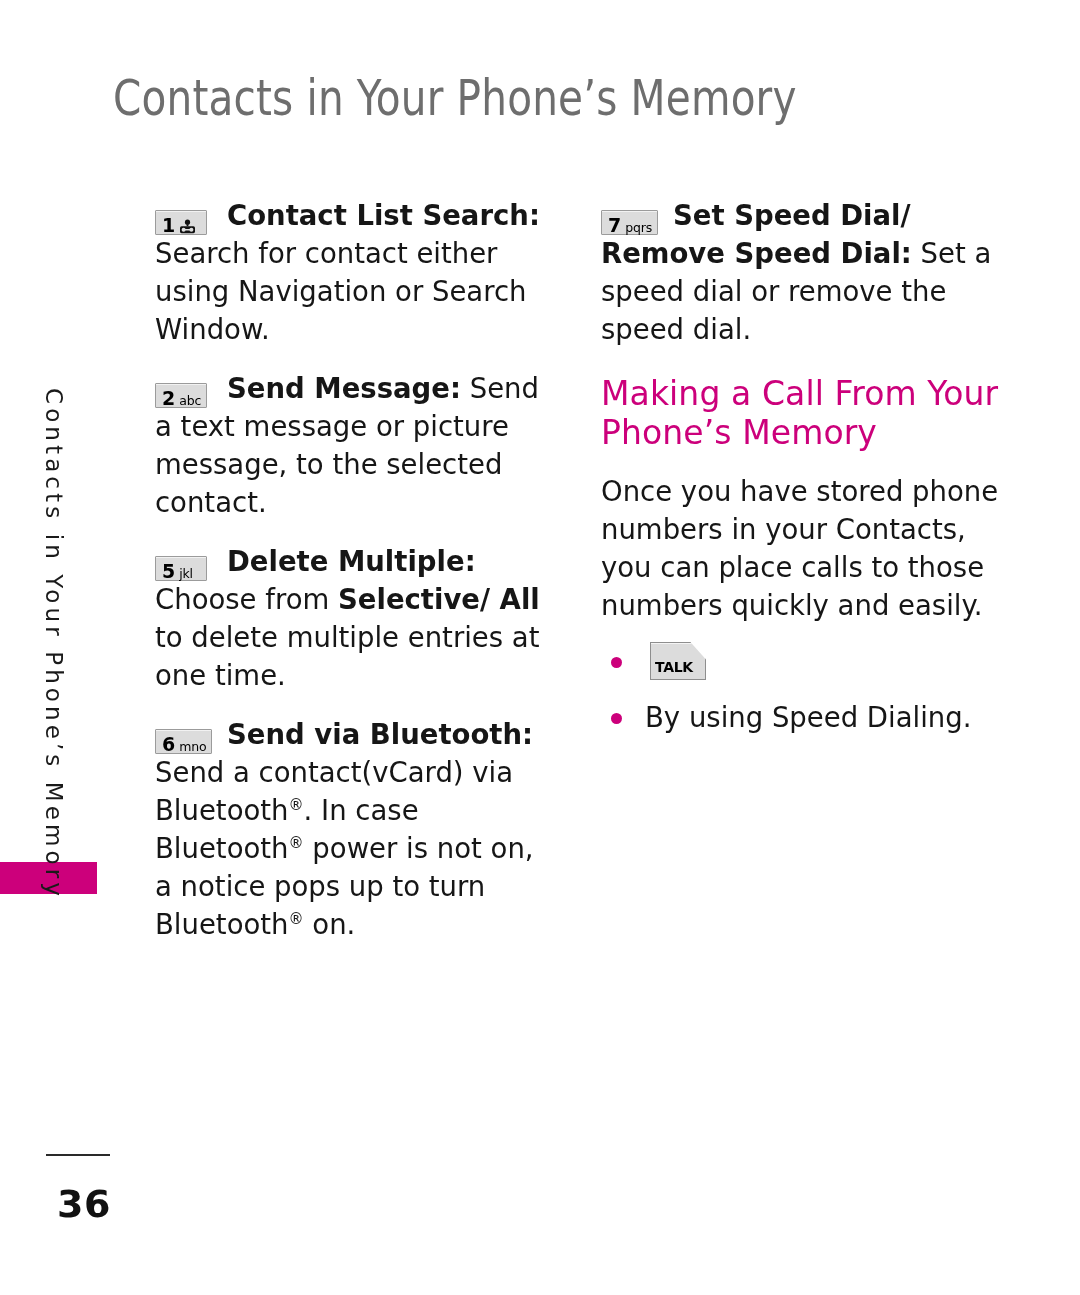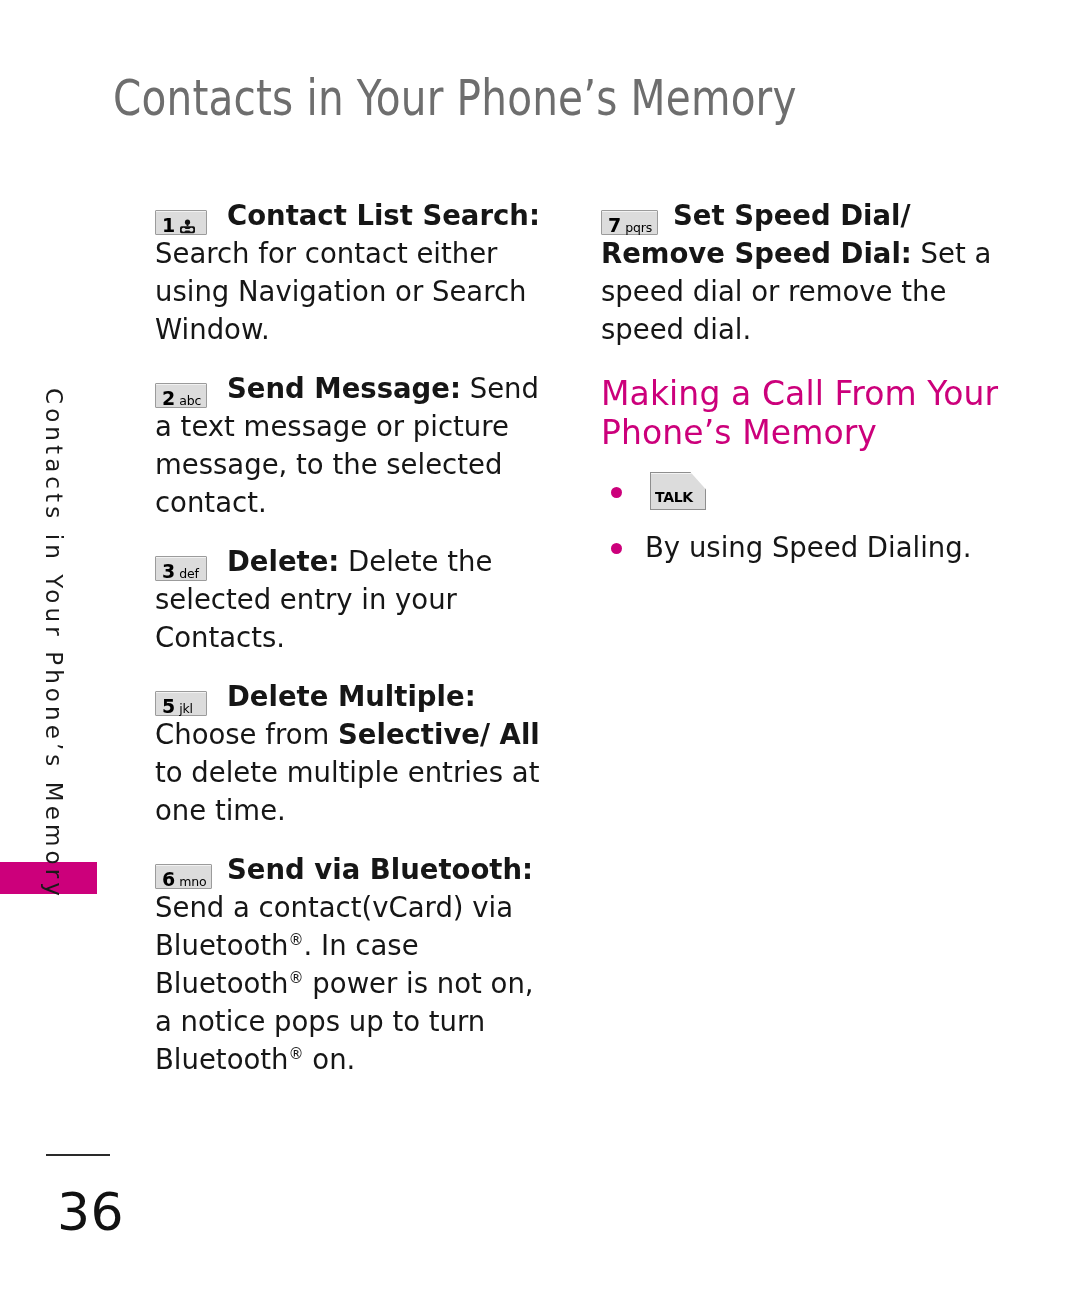--- a/index.html
+++ b/index.html
@@ -213,23 +213,23 @@
     left: 46px;
     top: 1154px;
     width: 64px;
     height: 2px;
     background: #2a2a2a;
   }
   #page-number {
     position: absolute;
     left: 57px;
     top: 1182px;
-    font-size: 52px;
+    font-size: 38px;
     color: #111;
-    font-weight: 400;
+    font-weight: 700;
     letter-spacing: 0.5px;
   }
 
   sup.reg { font-size: 0.55em; vertical-align: super; line-height: 0; }
 </style>
 </head>
 <body>
 
 <div id="page">
 
@@ -255,25 +255,20 @@
                 </svg></span></span>
         </span><b>Contact List Search</b><b>:</b><span> Search for contact either using Navigation or Search Window.</span>
       </div>
 
       <div class="entry">
         <span class="keywrap">
           <span class="key"><span class="digit">2</span><span class="letters">abc</span></span>
         </span><b>Send Message</b><b>:</b><span> Send a text message or picture message, to the selected contact.</span>
       </div>
 
-      <div class="entry">
-        <span class="keywrap">
-          <span class="key"><span class="digit">3</span><span class="letters">def</span></span>
-        </span><b>Delete</b><b>:</b><span> Delete the selected entry in your Contacts.</span>
-      </div>
 
 
       <div class="entry">
         <span class="keywrap">
           <span class="key"><span class="digit">5</span><span class="letters">jkl</span></span>
         </span><b>Delete Multiple</b><b>:</b><span> Choose from </span><b>Selective/ All</b><span> to delete multiple entries at one time.</span>
       </div>
 
       <div class="entry">
         <span class="keywrap">
@@ -286,20 +281,21 @@
     <div class="col" id="col-right">
 
       <div class="entry">
         <span class="keywrap">
           <span class="key"><span class="digit">7</span><span class="letters">pqrs</span></span>
         </span><b>Set Speed Dial/ Remove Speed Dial</b><b>:</b><span> Set a speed dial or remove the speed dial.</span>
       </div>
 
       <div class="sect-head">Making a Call From Your Phone’s Memory</div>
 
+      <div class="para">Once you have stored phone numbers in your Contacts, you can place calls to those numbers quickly and easily.</div>
 
       <ul class="bullets">
         <li class="bullet">
           <span class="dot"></span><span class="talkkey"><span class="body"></span><span class="lbl">TALK</span></span>
         </li>
         <li class="bullet">
           <span class="dot"></span><span>By using Speed Dialing.</span>
         </li>
       </ul>
 

